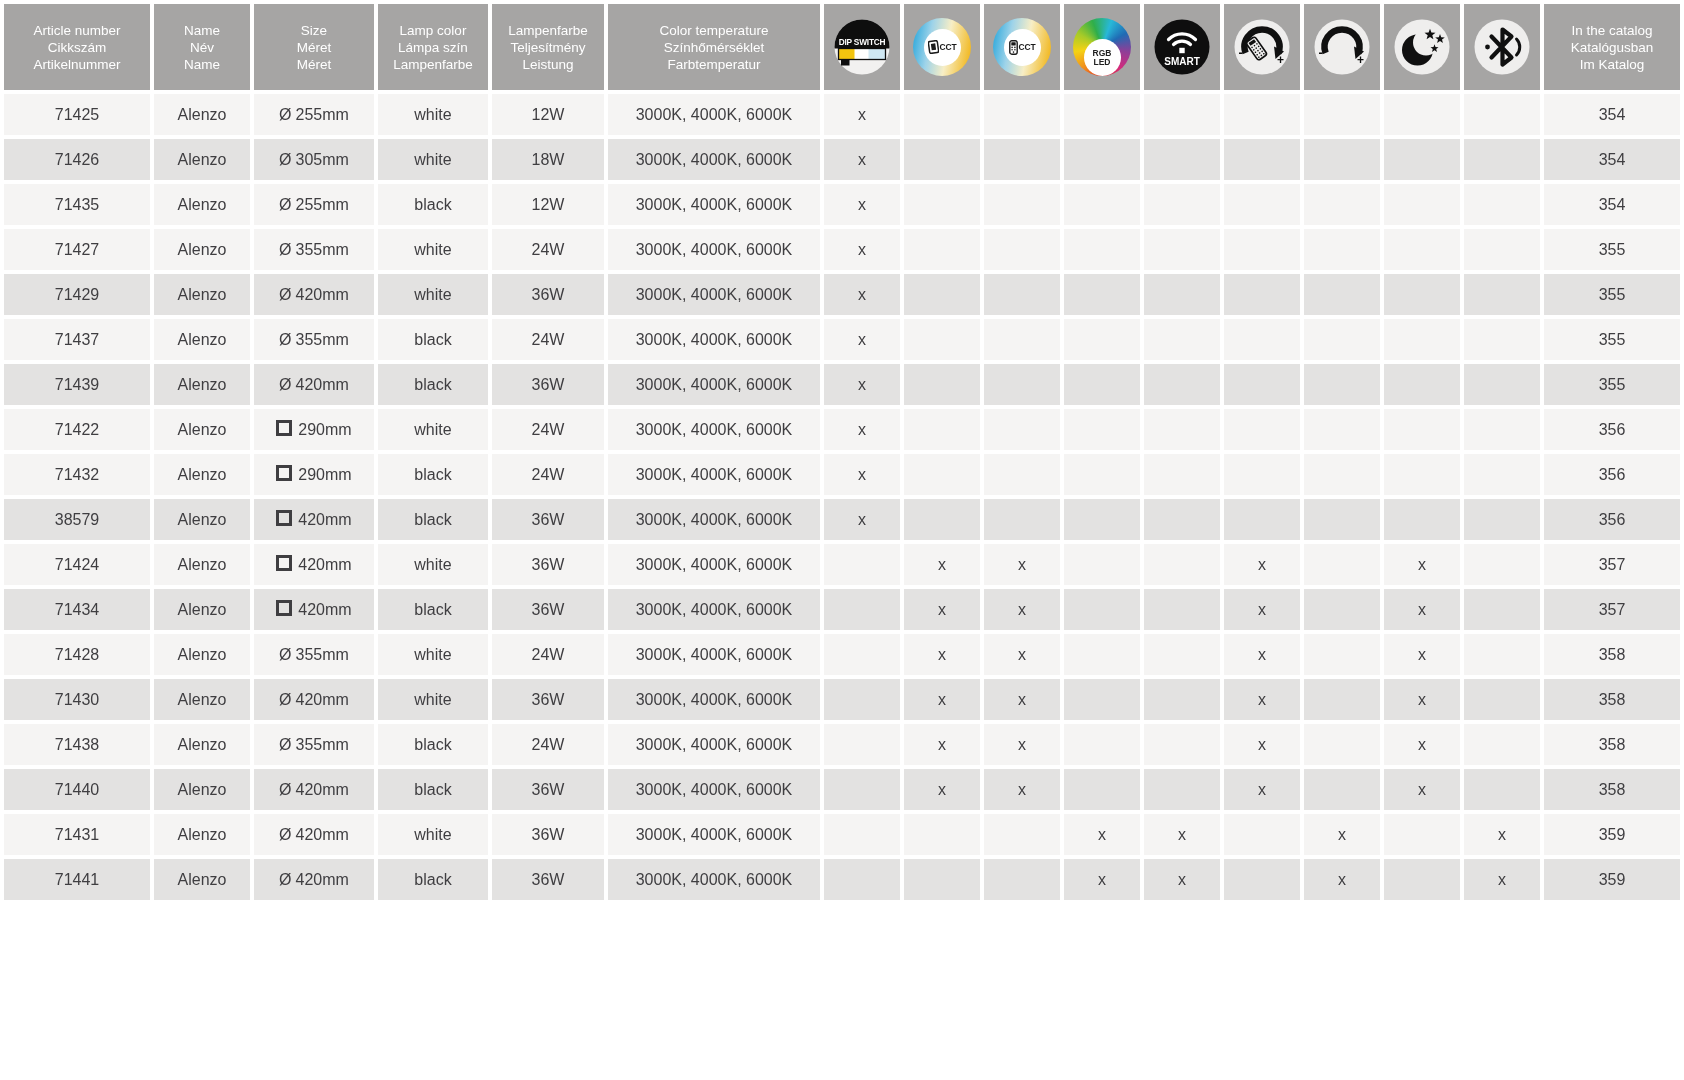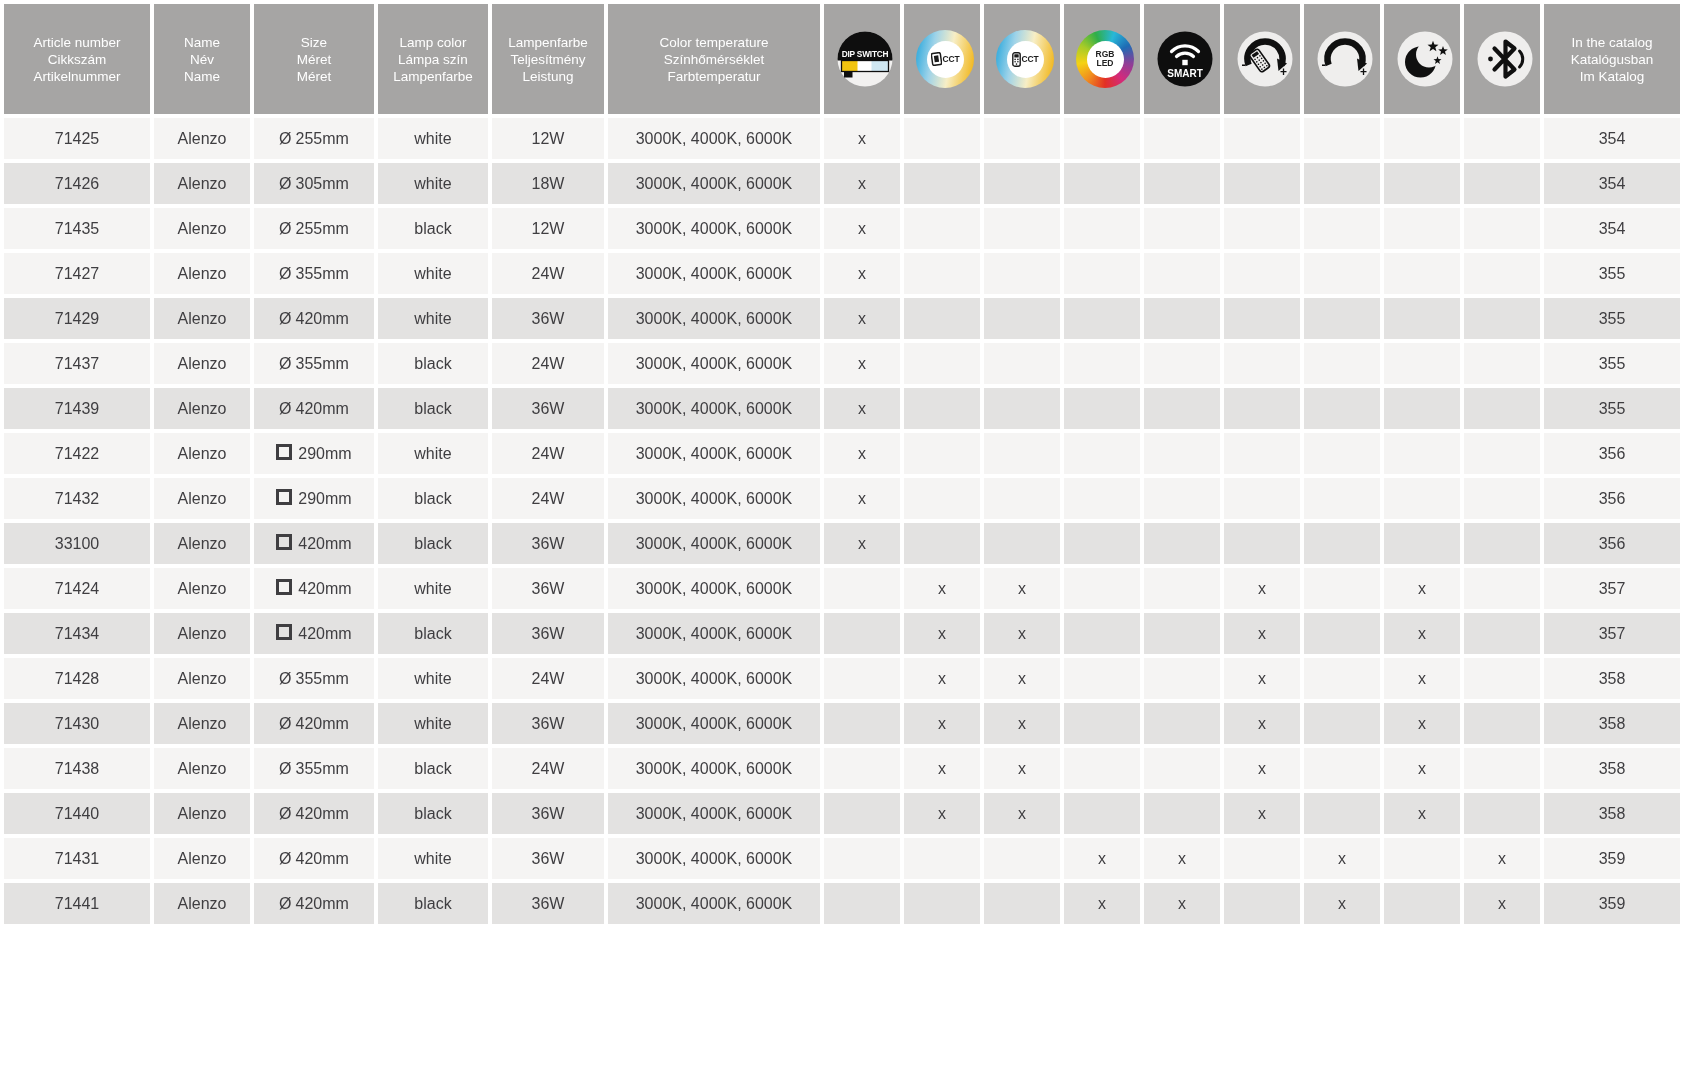--- a/index.html
+++ b/index.html
@@ -1,27 +1,27 @@
 <!DOCTYPE html>
 <html><head>
 <meta charset="utf-8">
 <style>
   html,body{margin:0;padding:0;background:#ffffff;}
   body{width:1684px;min-height:1080px;font-family:"Liberation Sans","DejaVu Sans",sans-serif;}
   table.catalog{border-collapse:separate;border-spacing:4px;table-layout:fixed;width:1684px;}
   th{background:#a6a5a4;color:#ffffff;font-weight:normal;font-size:13.5px;line-height:17px;
-     height:86px;vertical-align:middle;text-align:center;padding:12px;overflow:hidden;}
+     height:86px;vertical-align:middle;text-align:center;padding:0;overflow:hidden;}
   td{height:41px;text-align:center;font-size:16px;color:#3f3e41;padding:0;overflow:hidden;white-space:nowrap;vertical-align:middle;}
   tr.r-odd td{background:#f5f4f3;}
   tr.r-even td{background:#e3e2e1;}
   .hline{display:block;}
   .icon-wrap{width:58px;height:58px;margin:0 auto;display:flex;align-items:center;justify-content:center;}
   .ring{width:58px;height:58px;border-radius:50%;display:flex;align-items:center;justify-content:center;}
   .cct-ring{background:linear-gradient(100deg,#2fa9dc 4%,#9ed3e9 30%,#f7eec6 58%,#f1b517 96%);}
-  .rgb-ring{background:conic-gradient(from 180deg,#e23124,#f08c1e,#f5d214,#a6cb28,#2fae4a,#28b8d8,#1f6bb4,#8c3f98,#d42a7c,#e23124);}
+  .rgb-ring{background:conic-gradient(from 180deg,#e23124,#f08c1e,#f5d214,#a6cb28,#2fae4a,#28b8d8,#1f6bb4,#8c3f98,#d42a7c,#e23124);align-items:flex-end;}
   .inner{width:37px;height:37px;border-radius:50%;background:#ffffff;display:flex;align-items:center;justify-content:center;gap:1px;}
   .cct-txt{font-size:8.5px;font-weight:bold;color:#1a1a1a;letter-spacing:-0.2px;}
   .rgb-txt{font-size:8.5px;font-weight:bold;line-height:1.05;color:#222;text-align:center;}
   .sq{display:inline-block;width:10px;height:10px;border:3px solid #3f3e41;margin-right:6px;vertical-align:-1px;}
   .dia{margin-right:4px;}
 </style>
 </head>
 <body>
 
 <table class="catalog">
@@ -378,21 +378,21 @@
         <td></td>
         <td></td>
         <td></td>
         <td></td>
         <td></td>
         <td></td>
         <td></td>
         <td>356</td>
       </tr>
       <tr class="r-even">
-        <td>33100</td>
+        <td>38579</td>
         <td>Alenzo</td>
         <td><span class="sq"></span>420mm</td>
         <td>black</td>
         <td>36W</td>
         <td>3000K, 4000K, 6000K</td>
         <td>x</td>
         <td></td>
         <td></td>
         <td></td>
         <td></td>

